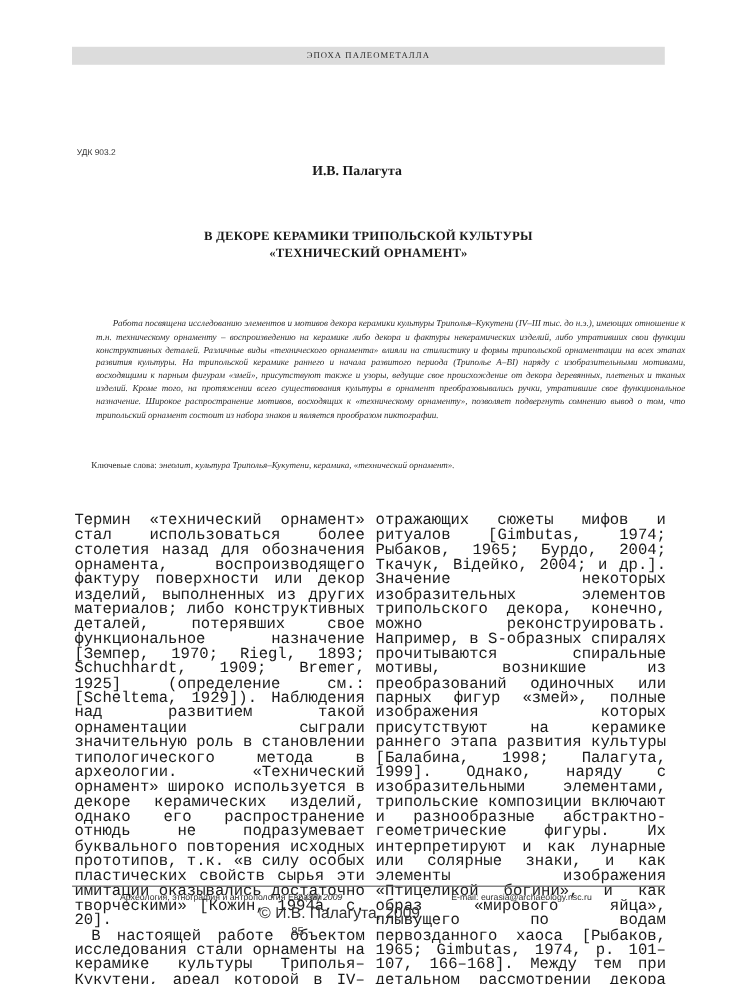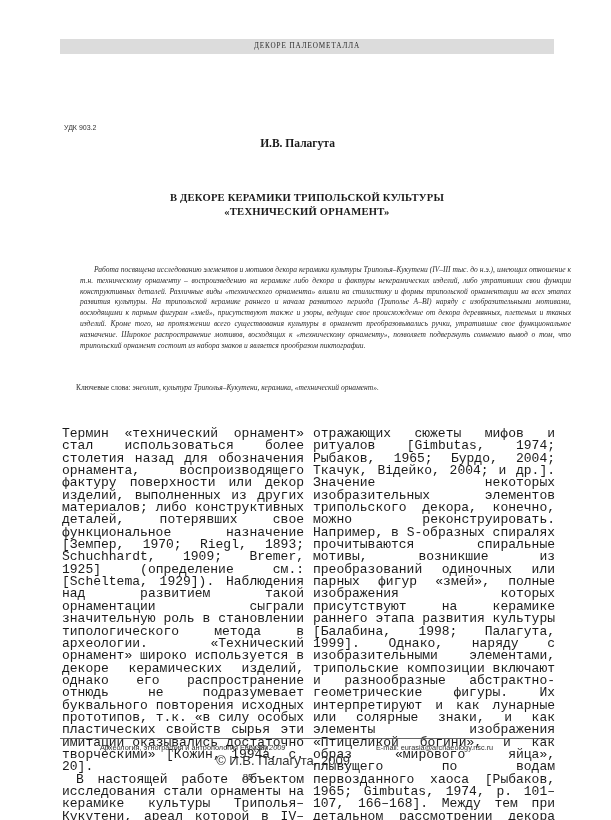--- a/index.html
+++ b/index.html
@@ -35,21 +35,21 @@
   .footer-journal { position: absolute; left: 100px; top: 743px; font-size: 7.3px; color: #333; text-align: center; }
   .footer-issue { position: absolute; left: 248px; top: 743px; font-size: 7.3px; color: #333; font-style: italic; }
   .footer-email { position: absolute; left: 376px; top: 743px; font-size: 7.3px; color: #333; }
   .footer-copy { position: absolute; left: 0; width: 350px; top: 753px; text-align: right; font-size: 13px; color: #333; }
   .page-number { position: absolute; left: 0; width: 496px; top: 771px; text-align: center; font-size: 9.5px; color: #333; }
 </style>
 </head>
 <body>
 
 <div class="section-bar serif">
-  <span>ДЕКОРЕ ПАЛЕОМЕТАЛЛА</span>
+  <span>ЭПОХА ПАЛЕОМЕТАЛЛА</span>
 </div>
 
 <div class="udk sans">УДК 903.2</div>
 
 <div class="author-wrap serif">И.В. Палагута</div>
 
 <div class="title serif">
   <div>В ДЕКОРЕ КЕРАМИКИ ТРИПОЛЬСКОЙ КУЛЬТУРЫ</div>
   <div>«ТЕХНИЧЕСКИЙ ОРНАМЕНТ»</div>
 </div>

